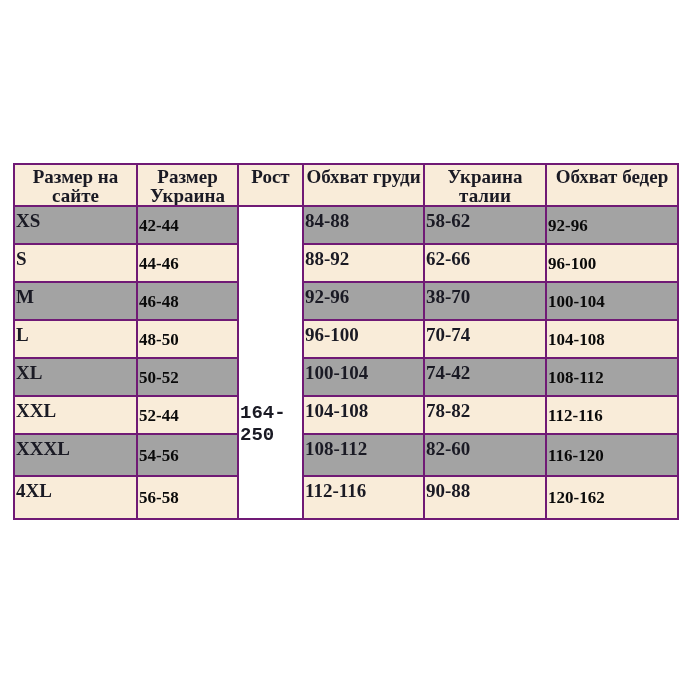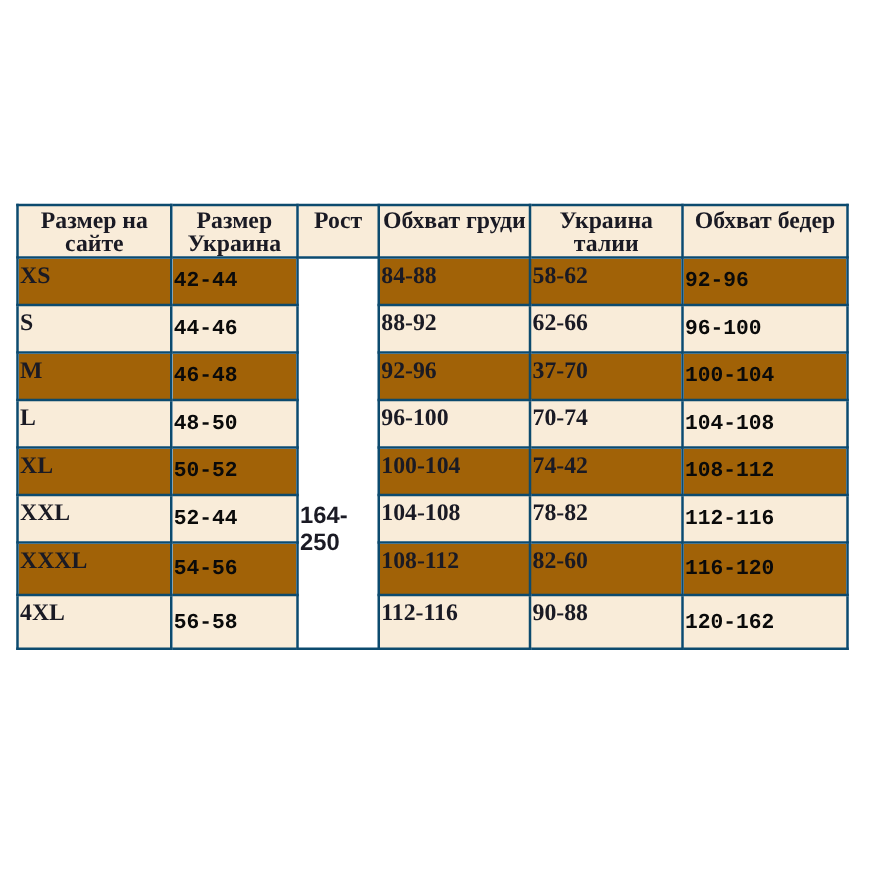--- a/index.html
+++ b/index.html
@@ -18,65 +18,65 @@
     position: absolute;
     left: 13px;
     top: 163px;
     width: 664px;
     border-collapse: collapse;
     table-layout: fixed;
     background: #ffffff;
   }
   table.size-table th,
   table.size-table td {
-    border: 2px solid #0c4a6e;
+    border: 2px solid #701a75;
     overflow: hidden;
   }
   
   table.size-table thead tr { height: 40px; }
   table.size-table th {
     background: #f9ecd9;
     font-family: "Liberation Serif", serif;
     font-weight: bold;
     font-size: 19px;
     line-height: 19px;
     color: #1a1a24;
     vertical-align: top;
     padding: 2px 2px 0 2px;
   }
   
   table.size-table tbody tr { height: 38px; }
   table.size-table tbody tr.tall  { height: 42px; }
   table.size-table tbody tr.tall2 { height: 43px; }
   table.size-table tbody tr.cream td { background: #f9ecd9; }
-  table.size-table tbody tr.white td { background: #a16207; }
+  table.size-table tbody tr.white td { background: #a3a3a3; }
   
   td.serif {
     font-family: "Liberation Serif", serif;
     font-weight: bold;
     font-size: 19px;
     color: #1a1a24;
     vertical-align: top;
     padding-top: 3px;
     letter-spacing: 0px;
   }
   
   td.sans {
-    font-family: Liberation Mono, monospace;
+    font-family: Liberation Serif, serif;
     font-weight: bold;
     font-size: 17px;
     color: #0a0a0a;
     vertical-align: middle;
     padding-top: 2px;
     margin-top: 33px;
   }
   
   td.rost {
     background: #ffffff !important;
-    font-family: Liberation Sans, sans-serif;
+    font-family: Liberation Mono, monospace;
     font-weight: bold;
     font-size: 19px;
     line-height: 22px;
     color: #1a1a24;
     vertical-align: top;
     padding-top: 195px;
   }
 </style>
 </head>
 <body>
@@ -117,21 +117,21 @@
         <td class="serif">S</td>
         <td class="sans">44-46</td>
         <td class="serif">88-92</td>
         <td class="serif">62-66</td>
         <td class="sans">96-100</td>
       </tr>
       <tr class="white">
         <td class="serif">M</td>
         <td class="sans">46-48</td>
         <td class="serif">92-96</td>
-        <td class="serif">37-70</td>
+        <td class="serif">38-70</td>
         <td class="sans">100-104</td>
       </tr>
       <tr class="cream">
         <td class="serif">L</td>
         <td class="sans">48-50</td>
         <td class="serif">96-100</td>
         <td class="serif">70-74</td>
         <td class="sans">104-108</td>
       </tr>
       <tr class="white">

